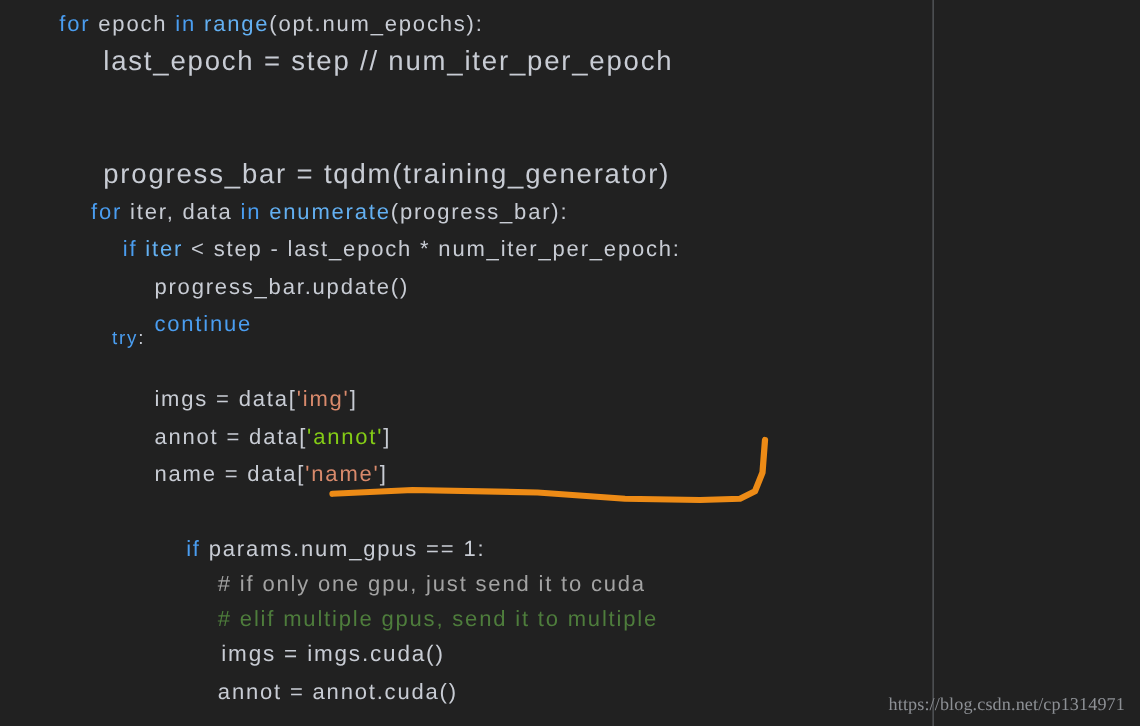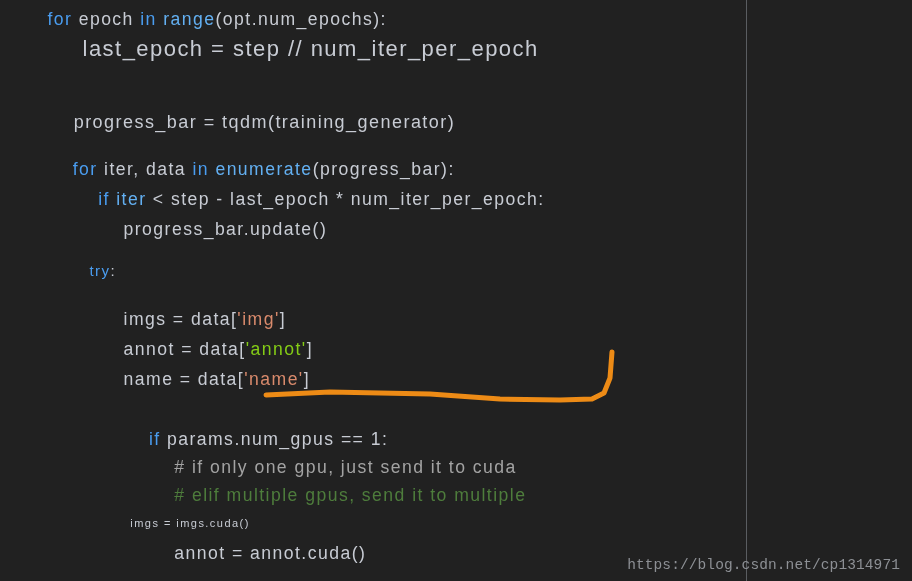--- a/index.html
+++ b/index.html
@@ -62,49 +62,50 @@
     width: 912px;
     height: 581px;
     pointer-events: none;
   }
 
   
   #watermark {
     position: absolute;
     right: 12px;
     bottom: 8px;
-    font-family: Liberation Mono, monospace;
+    font-family: Liberation Serif, serif;
     font-size: 14.5px;
     color: #8d9095;
     letter-spacing: 0.1px;
     white-space: nowrap;
   }
 </style>
 </head>
 <body>
 
 <div id="screen" style="background: rgb(33, 33, 33);">
 
   <div id="code-surface">
       <div class="code-line" style="top: 4px; font-size: 17.6px; line-height: 30px; color: rgb(188, 190, 196); letter-spacing: 1.457px; left: 22px;"><span class="pad">    </span><span class="t-kw" style="color: rgb(74, 157, 240);">for</span><span class="t-plain"> epoch </span><span class="t-kw" style="color: rgb(74, 157, 240);">in</span><span class="t-plain"> </span><span class="t-fn" style="color: rgb(99, 176, 242);">range</span><span class="t-plain">(opt.num_epochs):</span></div>
       <div class="code-line" style="top: 34px; font-size: 22px; line-height: 30px; color: rgb(188, 190, 196); letter-spacing: 1.457px; left: 22px;"><span class="pad">        </span><span class="t-plain">last_epoch = step // num_iter_per_epoch</span></div>
       <div class="code-line" style="top: 64px; font-size: 17.6px; line-height: 30px; color: rgb(188, 190, 196); letter-spacing: 1.457px; left: 22px;"></div>
-      <div class="code-line" style="top: 107px; font-size: 18px; line-height: 30px; color: rgb(188, 190, 196); letter-spacing: 1.457px; left: 22px;"><span class="pad">        </span><span class="t-plain">progress_bar = tqdm(training_generator)</span></div>
+      <div class="code-line" style="top: 124px; font-size: 22px; line-height: 30px; color: rgb(188, 190, 196); letter-spacing: 1.457px; left: 22px;"><span class="pad">        </span><span class="t-plain">progress_bar = tqdm(training_generator)</span></div>
       <div class="code-line" style="top: 154px; font-size: 17.6px; line-height: 30px; color: rgb(188, 190, 196); letter-spacing: 1.457px; left: 22px;"><span class="pad">        </span><span class="t-kw" style="color: rgb(74, 157, 240);">for</span><span class="t-plain"> iter, data </span><span class="t-kw" style="color: rgb(74, 157, 240);">in</span><span class="t-plain"> </span><span class="t-fn" style="color: rgb(99, 176, 242);">enumerate</span><span class="t-plain">(progress_bar):</span></div>
       <div class="code-line" style="top: 184px; font-size: 17.6px; line-height: 30px; color: rgb(188, 190, 196); letter-spacing: 1.457px; left: 22px;"><span class="pad">            </span><span class="t-kw" style="color: rgb(74, 157, 240);">if</span><span class="t-plain"> </span><span class="t-fn" style="color: rgb(99, 176, 242);">iter</span><span class="t-plain"> &lt; step - last_epoch * num_iter_per_epoch:</span></div>
       <div class="code-line" style="top: 214px; font-size: 17.6px; line-height: 30px; color: rgb(188, 190, 196); letter-spacing: 1.457px; left: 22px;"><span class="pad">                </span><span class="t-plain">progress_bar.update()</span></div>
+      <div class="code-line" style="top: 244px; font-size: 17.6px; line-height: 30px; color: rgb(188, 190, 196); letter-spacing: 1.457px; left: 22px;"><span class="pad">                </span><span class="t-kw" style="color: rgb(74, 157, 240);">continue</span></div>
       <div class="code-line" style="top: 256px; font-size: 15px; line-height: 30px; color: rgb(188, 190, 196); letter-spacing: 1.457px; left: 22px; text-align: center;"><span class="pad">            </span><span class="t-kw" style="color: rgb(74, 157, 240);">try</span><span class="t-plain">:</span></div>
       <div class="code-line" style="top: 304px; font-size: 17.6px; line-height: 30px; color: rgb(188, 190, 196); letter-spacing: 1.457px; left: 22px;"><span class="pad">                </span><span class="t-plain">imgs = data[</span><span class="t-str" style="color: rgb(217, 138, 108);">'img'</span><span class="t-plain">]</span></div>
       <div class="code-line" style="top: 334px; font-size: 17.6px; line-height: 30px; color: rgb(188, 190, 196); letter-spacing: 1.457px; left: 22px;"><span class="pad">                </span><span class="t-plain">annot = data[</span><span class="t-str" style="color: #84cc16;">'annot'</span><span class="t-plain">]</span></div>
       <div class="code-line" style="top: 364px; font-size: 17.6px; line-height: 30px; color: rgb(188, 190, 196); letter-spacing: 1.457px; left: 22px;"><span class="pad">                </span><span class="t-plain">name = data[</span><span class="t-str" style="color: rgb(217, 138, 108);">'name'</span><span class="t-plain">]</span></div>
       <div class="code-line" style="top: 394px; font-size: 17.6px; line-height: 30px; color: rgb(188, 190, 196); letter-spacing: 1.457px; left: 22px;"></div>
       <div class="code-line" style="top: 424px; font-size: 17.6px; line-height: 30px; color: rgb(188, 190, 196); letter-spacing: 1.457px; left: 22px;"><span class="pad">                    </span><span class="t-kw" style="color: rgb(74, 157, 240);">if</span><span class="t-plain"> params.num_gpus == </span><span class="t-num">1</span><span class="t-plain">:</span></div>
       <div class="code-line" style="top: 452px; font-size: 17.6px; line-height: 30px; color: rgb(188, 190, 196); letter-spacing: 1.457px; left: 22px;"><span class="pad">                        </span><span class="t-comment" style="color: #a3a3a3;"># if only one gpu, just send it to cuda</span></div>
       <div class="code-line" style="top: 480px; font-size: 17.6px; line-height: 30px; color: rgb(188, 190, 196); letter-spacing: 1.457px; left: 22px;"><span class="pad">                        </span><span class="t-comment" style="color: rgb(78, 125, 60);"># elif multiple gpus, send it to multiple</span></div>
-      <div class="code-line" style="top: 508px; font-size: 11px; line-height: 30px; color: rgb(188, 190, 196); letter-spacing: 1.457px; left: 22px;"><span class="pad">                        </span><span class="t-plain">imgs = imgs.cuda()</span></div>
+      <div class="code-line" style="top: 508px; font-size: 18px; line-height: 30px; color: rgb(188, 190, 196); letter-spacing: 1.457px; left: 22px;"><span class="pad">                        </span><span class="t-plain">imgs = imgs.cuda()</span></div>
       <div class="code-line" style="top: 538px; font-size: 17.6px; line-height: 30px; color: rgb(188, 190, 196); letter-spacing: 1.457px; left: 22px;"><span class="pad">                        </span><span class="t-plain">annot = annot.cuda()</span></div>
     </div>
 
   <div id="margin-ruler" style="left: 746px; background: rgb(90, 93, 97);"></div>
 
   <svg id="annotation-overlay" viewBox="0 0 912 581" xmlns="http://www.w3.org/2000/svg">
     <path id="annotation-path" fill="none" stroke-linecap="round" stroke-linejoin="round" d="M 266 395 L 330 392 L 430 394 L 500 399 L 560 400 L 592 399 L 604 393 L 610 378 L 612 352" stroke="#ed8b16" stroke-width="5"></path>
   </svg>
 
   <div id="watermark" style="color: rgb(141, 144, 149);">https://blog.csdn.net/cp1314971</div>

